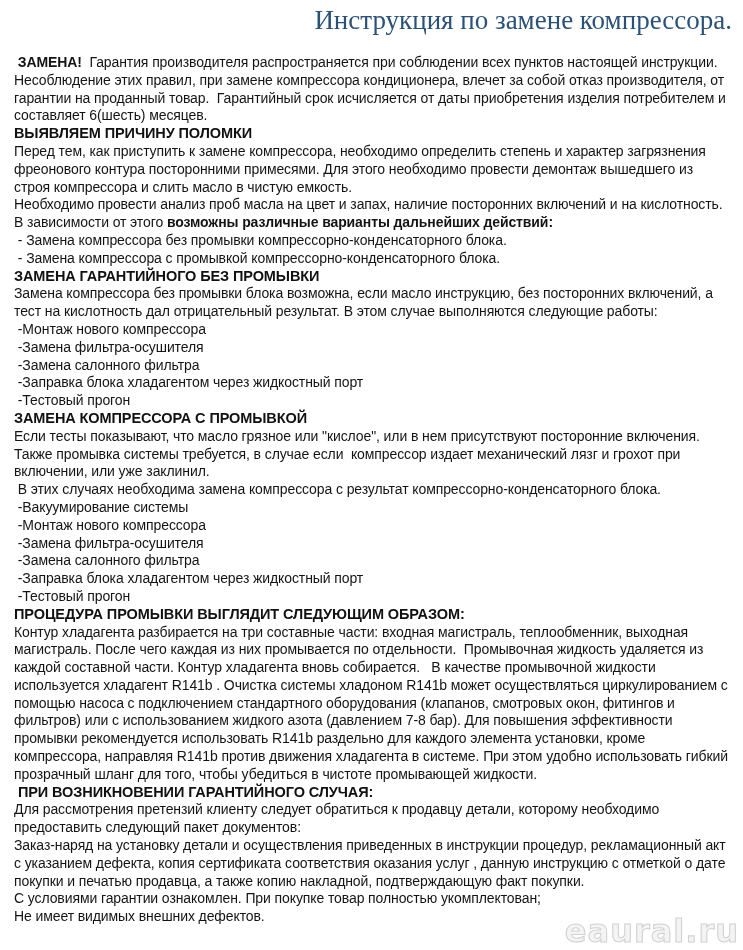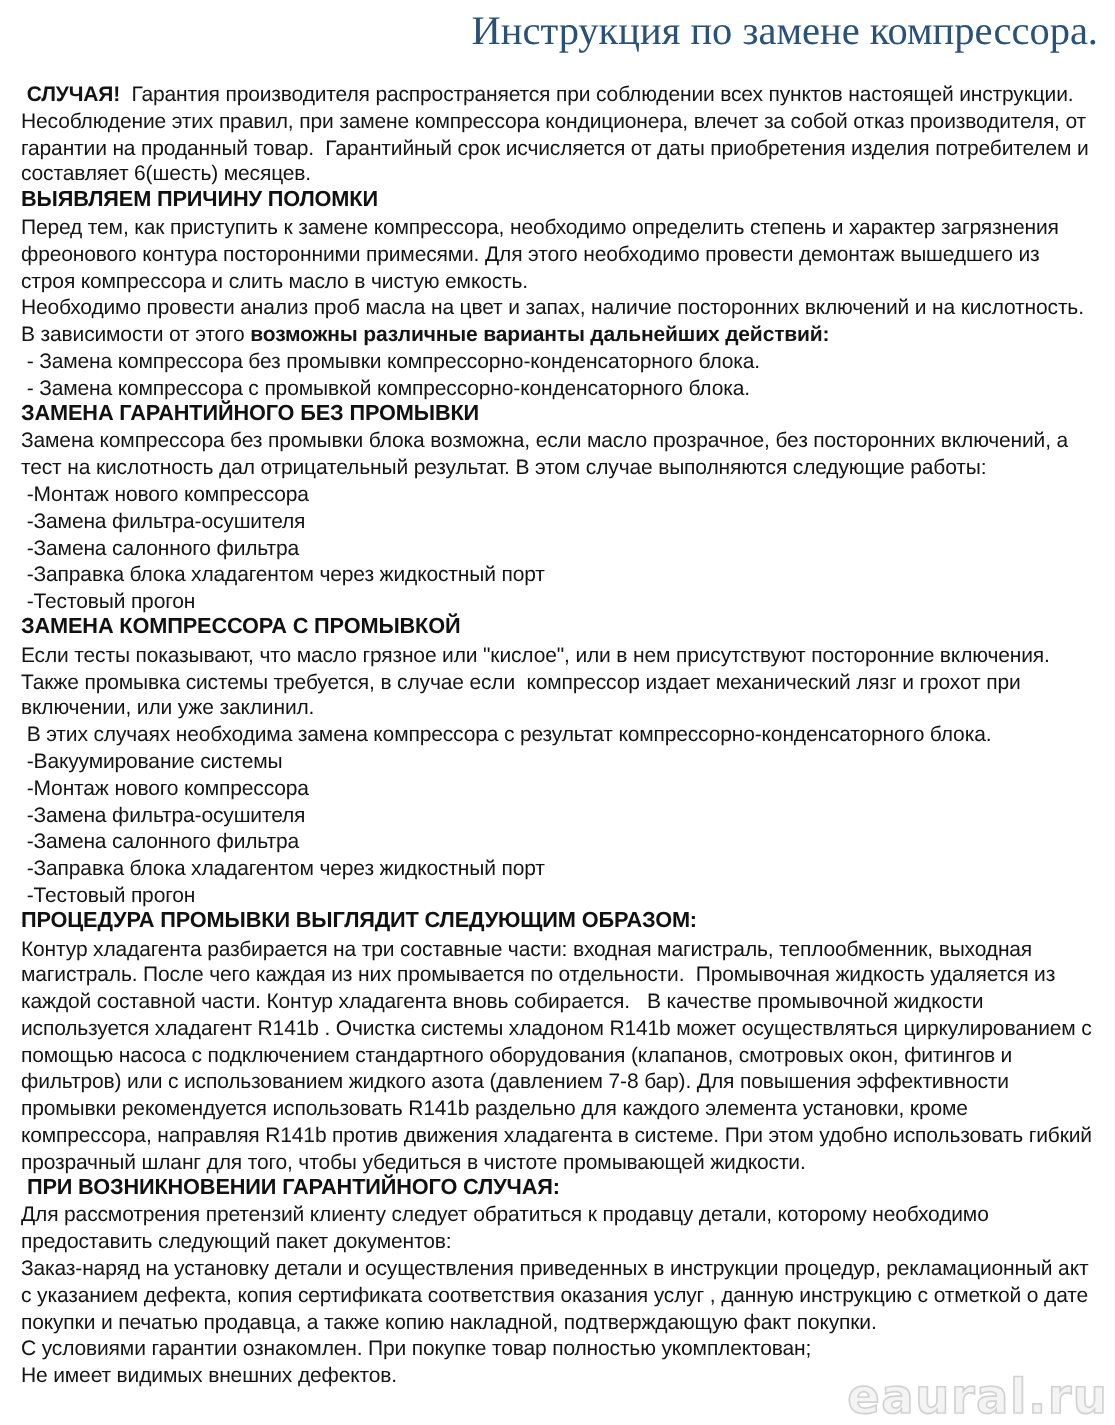--- a/index.html
+++ b/index.html
@@ -59,30 +59,30 @@
     -webkit-text-stroke: 1.1px #d2d2d2;
   }
 </style>
 </head>
 <body>
 
 <div class="doc">
 
   <h1 class="title">Инструкция по замене компрессора.</h1>
 
-  <p class="para"><b> СЛУЧАЯ! </b><span> Гарантия производителя распространяется при соблюдении всех пунктов настоящей инструкции. Несоблюдение этих правил, при замене компрессора кондиционера, влечет за собой отказ производителя, от гарантии на проданный товар.  Гарантийный срок исчисляется от даты приобретения изделия потребителем и составляет 6(шесть) месяцев.</span></p>
+  <p class="para"><b> ЗАМЕНА! </b><span> Гарантия производителя распространяется при соблюдении всех пунктов настоящей инструкции. Несоблюдение этих правил, при замене компрессора кондиционера, влечет за собой отказ производителя, от гарантии на проданный товар.  Гарантийный срок исчисляется от даты приобретения изделия потребителем и составляет 6(шесть) месяцев.</span></p>
 
   <p class="heading">ВЫЯВЛЯЕМ ПРИЧИНУ ПОЛОМКИ</p>
   <p class="para">Перед тем, как приступить к замене компрессора, необходимо определить степень и характер загрязнения фреонового контура посторонними примесями. Для этого необходимо провести демонтаж вышедшего из строя компрессора и слить масло в чистую емкость.</p>
   <p class="para"><span>Необходимо провести анализ проб масла на цвет и запах, наличие посторонних включений и на кислотность. В зависимости от этого </span><b>возможны различные варианты дальнейших действий:</b></p>
   <p class="item"> - Замена компрессора без промывки компрессорно-конденсаторного блока.</p>
   <p class="item"> - Замена компрессора с промывкой компрессорно-конденсаторного блока.</p>
 
   <p class="heading">ЗАМЕНА ГАРАНТИЙНОГО БЕЗ ПРОМЫВКИ</p>
-  <p class="para">Замена компрессора без промывки блока возможна, если масло прозрачное, без посторонних включений, а тест на кислотность дал отрицательный результат. В этом случае выполняются следующие работы:</p>
+  <p class="para">Замена компрессора без промывки блока возможна, если масло инструкцию, без посторонних включений, а тест на кислотность дал отрицательный результат. В этом случае выполняются следующие работы:</p>
   <p class="item"> -Монтаж нового компрессора</p>
   <p class="item"> -Замена фильтра-осушителя</p>
   <p class="item"> -Замена салонного фильтра</p>
   <p class="item"> -Заправка блока хладагентом через жидкостный порт</p>
   <p class="item"> -Тестовый прогон</p>
 
   <p class="heading">ЗАМЕНА КОМПРЕССОРА С ПРОМЫВКОЙ</p>
   <p class="para">Если тесты показывают, что масло грязное или "кислое", или в нем присутствуют посторонние включения. Также промывка системы требуется, в случае если  компрессор издает механический лязг и грохот при включении, или уже заклинил.</p>
   <p class="para"> В этих случаях необходима замена компрессора с результат компрессорно-конденсаторного блока.</p>
   <p class="item"> -Вакуумирование системы</p>

